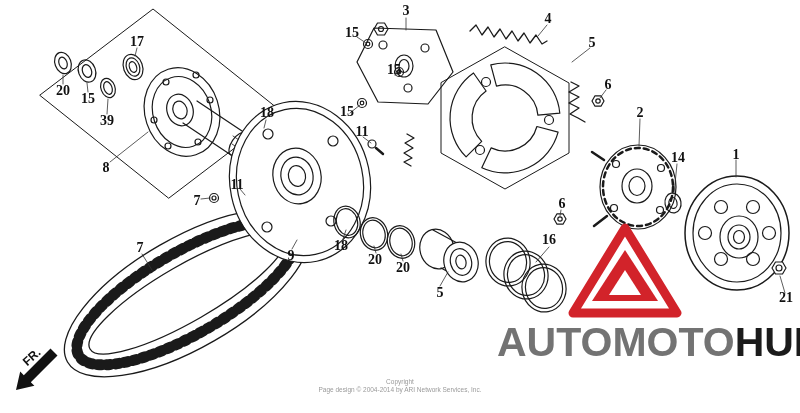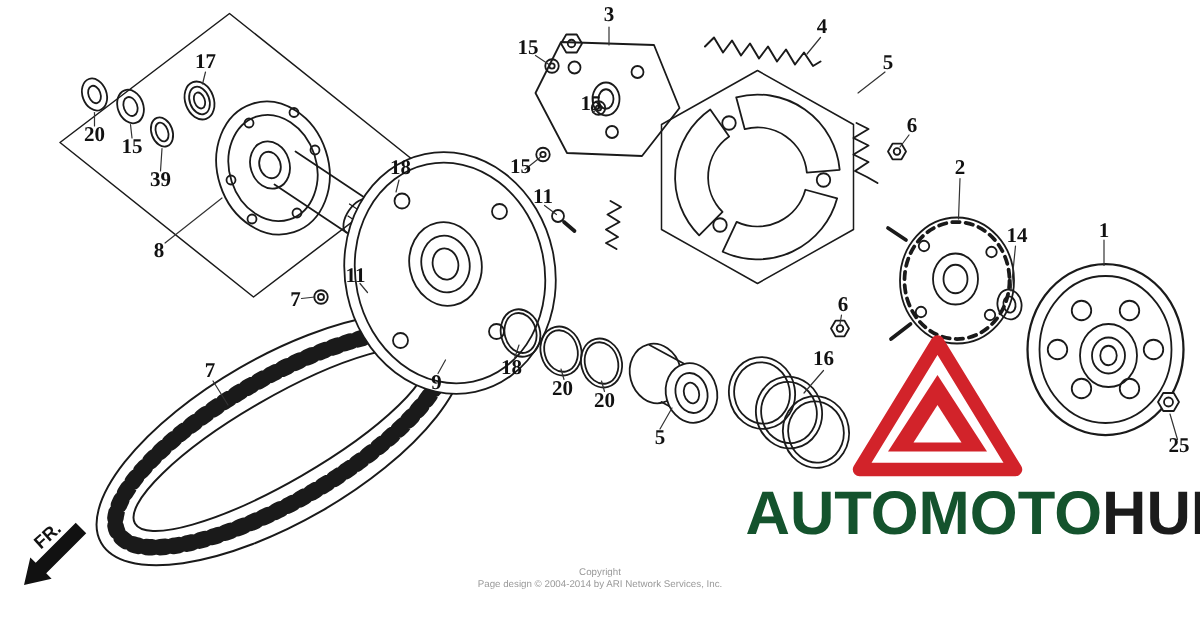--- a/index.html
+++ b/index.html
@@ -3,21 +3,21 @@
 <meta charset="utf-8">
 <style>
   html,body{margin:0;padding:0;background:#fff;}
   #stage{position:relative;width:800px;height:413px;background:#ffffff;overflow:hidden;
          font-family:"Liberation Sans",sans-serif;}
   #art{position:absolute;left:0;top:0;width:800px;height:413px;}
   .callout{position:absolute;transform:translate(-50%,-50%);
            font:600 14px "Liberation Serif",serif;color:#111;white-space:nowrap;}
   .brand{position:absolute;left:497px;top:322px;font-family:"Liberation Sans",sans-serif;
          font-weight:bold;font-size:41px;letter-spacing:0px;white-space:nowrap;line-height:1;}
-  .brand .p1{color:#14532d;}
+  .brand .p1{color:#737373;}
   .brand .p2{color:#1b1b1b;}
   .copyright{position:absolute;left:280px;top:378px;width:240px;text-align:center;
              font-size:6.5px;line-height:8px;color:#9a9a9a;}
   .fr-label{position:absolute;left:22px;top:350px;font-weight:bold;font-size:12px;color:#111;
             transform:rotate(-42deg);}
 </style>
 </head>
 <body>
 
 <div id="stage">
@@ -278,21 +278,21 @@
   <span class="callout" style="left:394px;top:70px">15</span>
   <span class="callout" style="left:347px;top:112px">15</span>
   <span class="callout" style="left:362px;top:132px">11</span>
   <span class="callout" style="left:548px;top:19px">4</span>
   <span class="callout" style="left:592px;top:43px">5</span>
   <span class="callout" style="left:608px;top:85px">6</span>
   <span class="callout" style="left:562px;top:204px">6</span>
   <span class="callout" style="left:640px;top:113px">2</span>
   <span class="callout" style="left:678px;top:158px">14</span>
   <span class="callout" style="left:736px;top:155px">1</span>
-  <span class="callout" style="left:786px;top:298px">25</span>
+  <span class="callout" style="left:786px;top:298px">21</span>
 
   <span class="fr-label">FR.</span>
 
   <div class="brand">
     <span class="p1">AUTOMOTO</span><span class="p2">HUB</span>
   </div>
 
   <div class="copyright">
     <div>Copyright</div>
     <div>Page design © 2004-2014 by ARI Network Services, Inc.</div>

